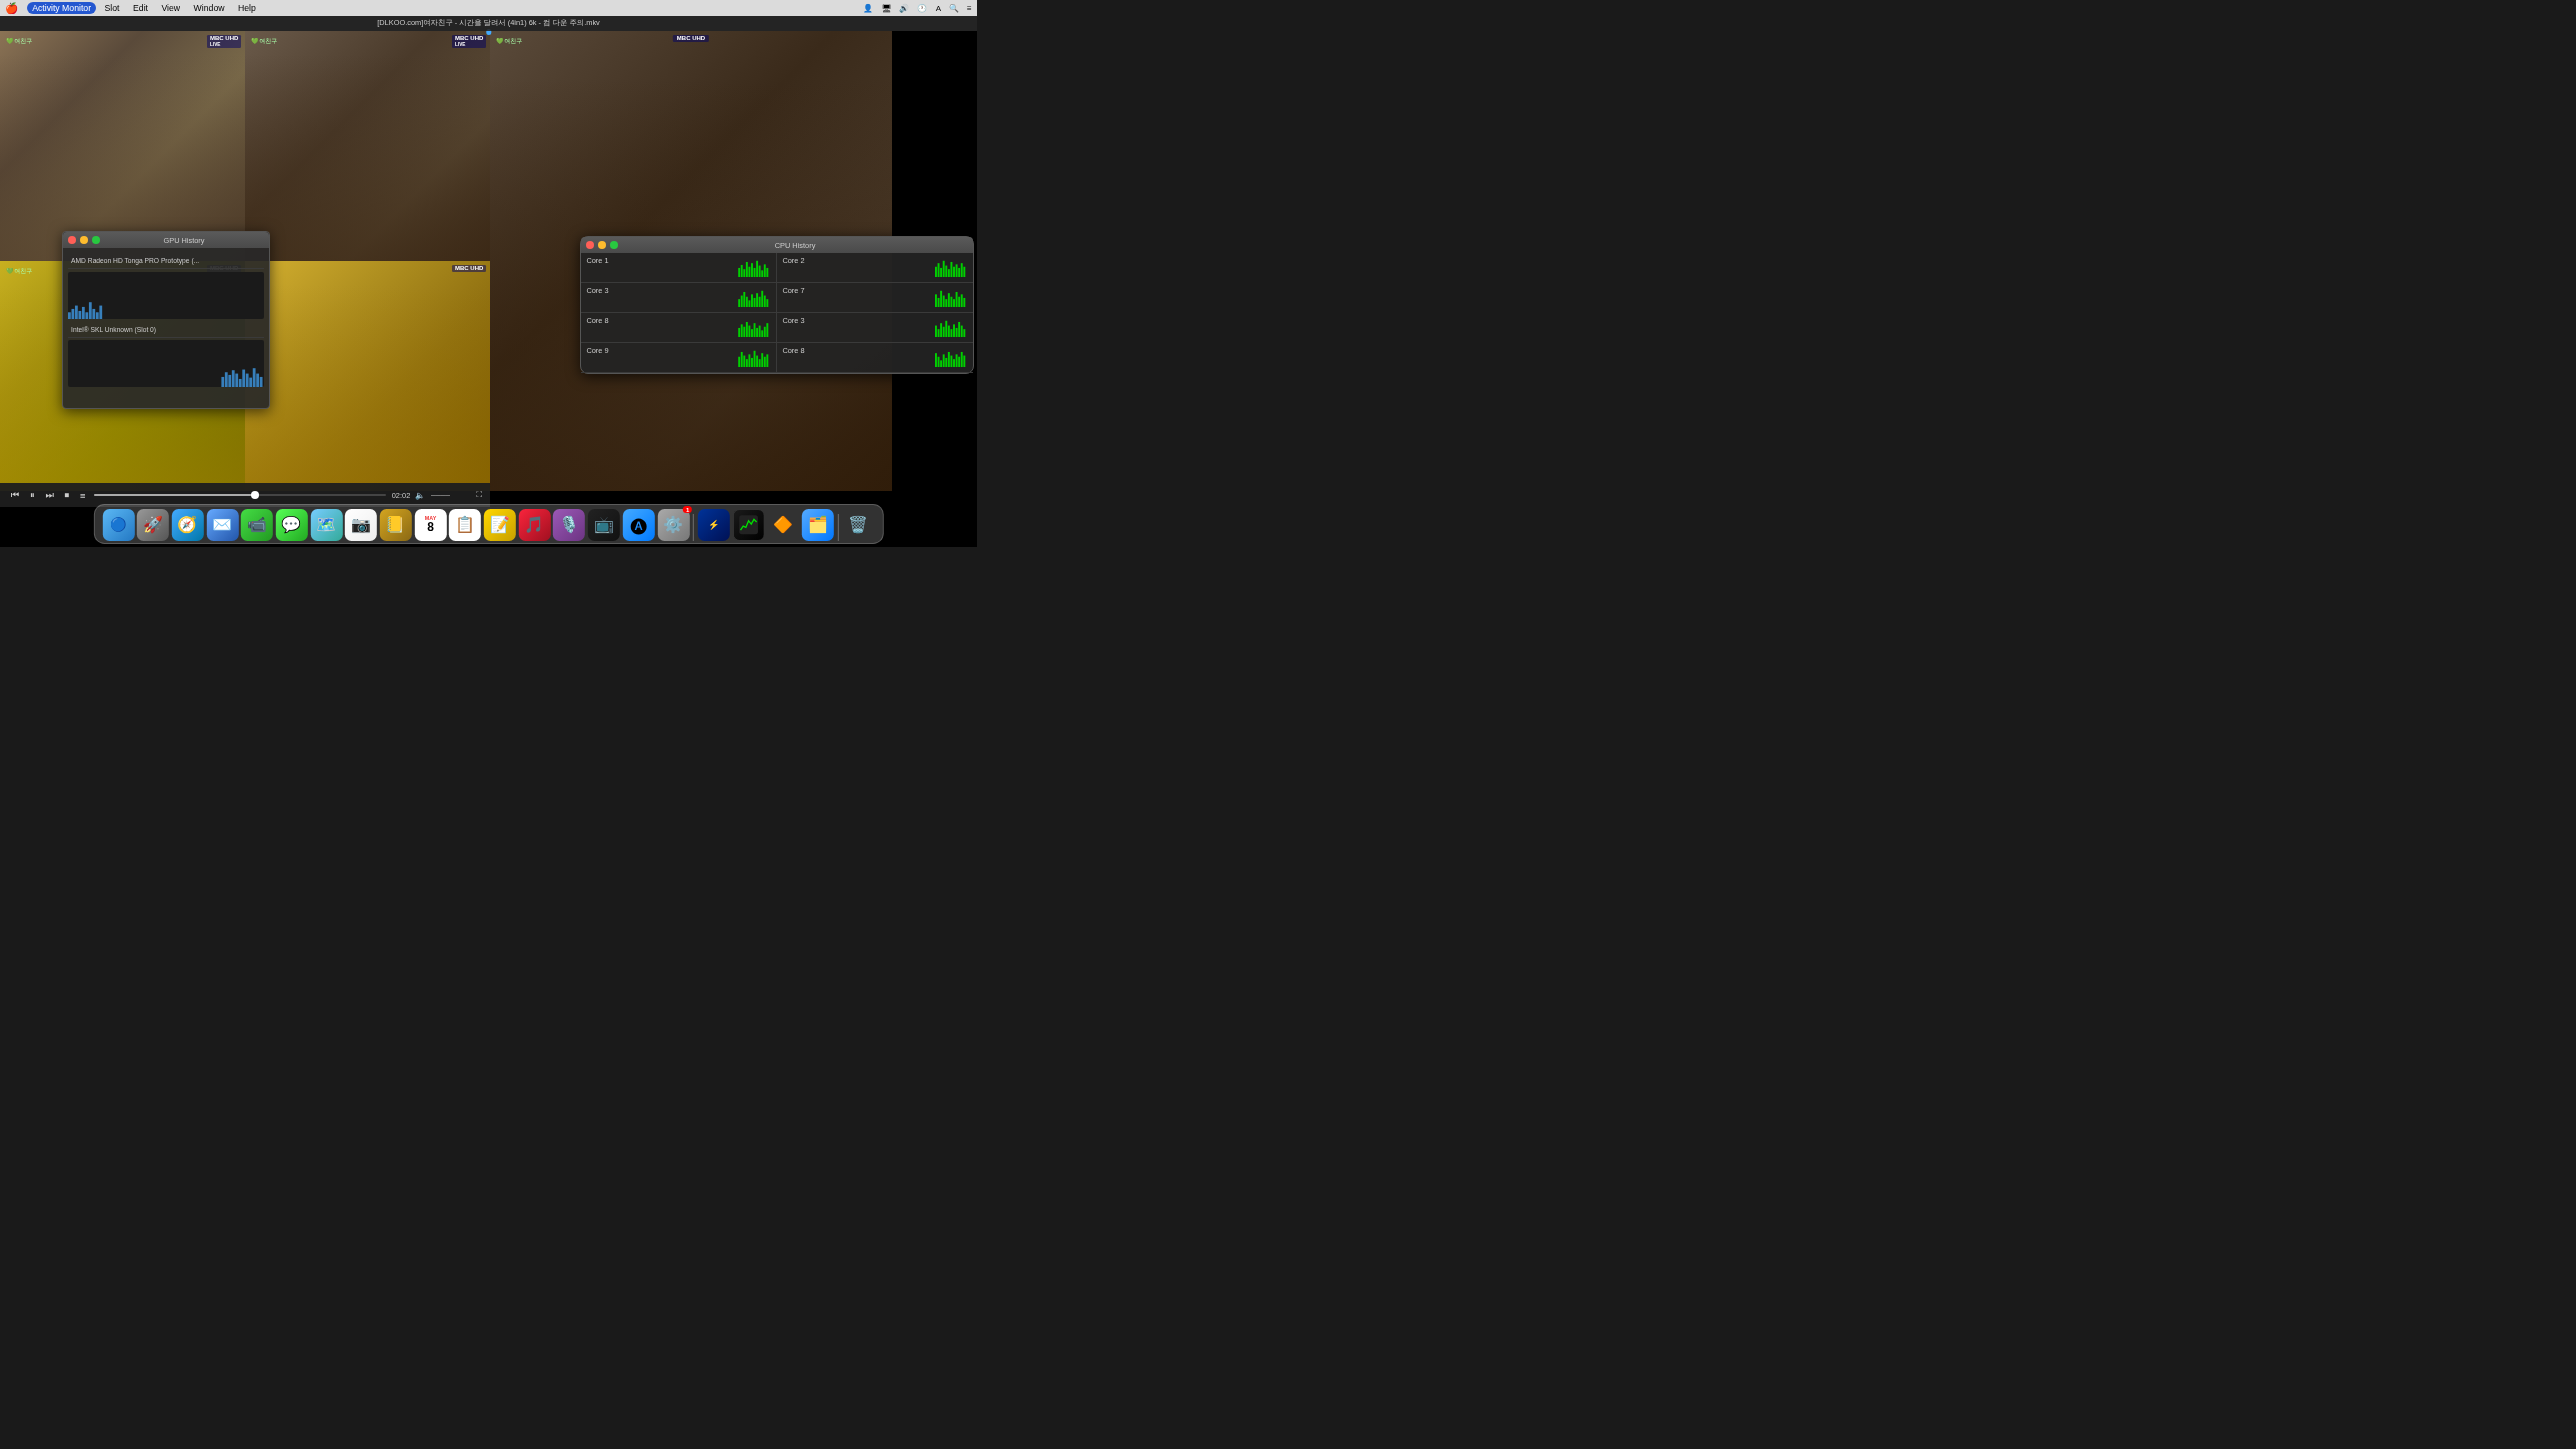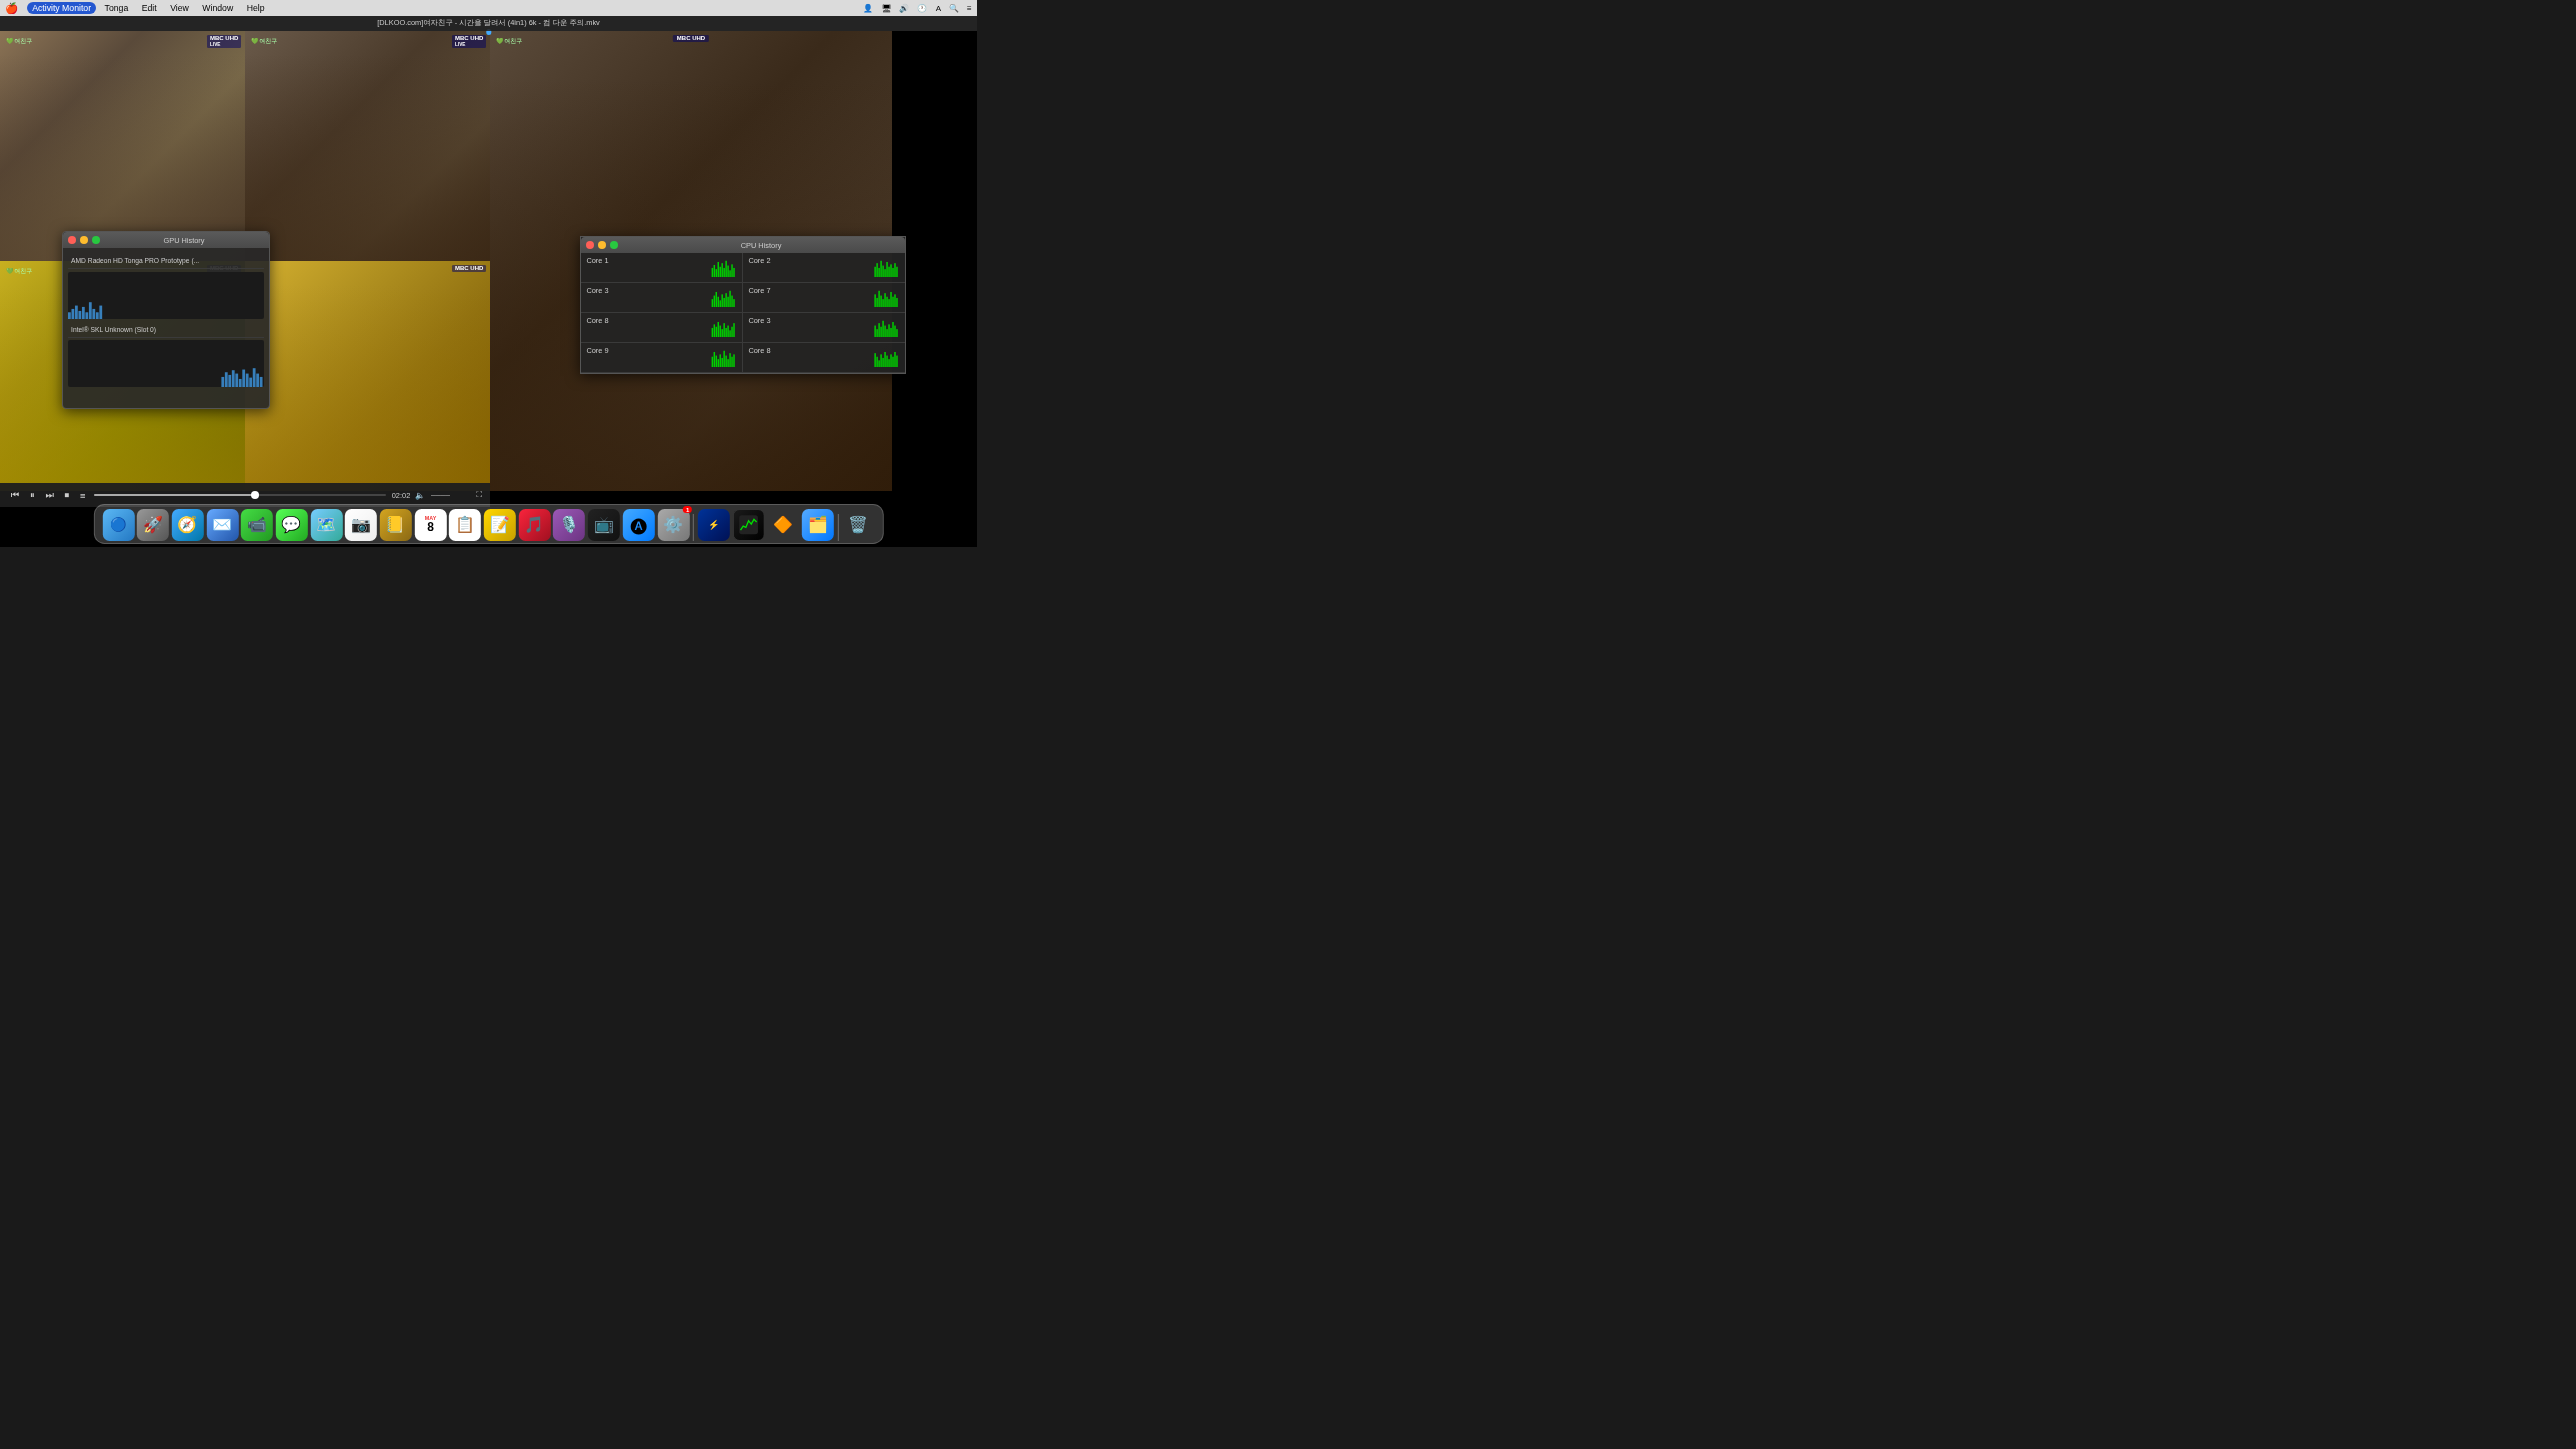--- a/index.html
+++ b/index.html
@@ -216,24 +216,24 @@
       display: flex;
       align-items: center;
       justify-content: space-between;
     }
 
     
     .cpu-window {
       position: absolute;
       top: 220px;
       left: 580px;
-      width: 326px;
+      width: 394px;
       height: 138px;
       background: rgba(35,35,35,0.95);
-      border-radius: 0;
+      border-radius: 8px;
       box-shadow: 0 2.7px 13.4px rgba(0,0,0,0.7);
       z-index: 50;
       border: 0.7px solid #555;
     }
     .cpu-grid {
       display: grid;
       grid-template-columns: 1fr 1fr;
       grid-template-rows: repeat(4, 1fr);
       height: calc(100% - 16px);
     }
@@ -315,21 +315,21 @@
       background: #4af;
       transform: translateX(-50%);
     }
   </style>
 </head>
 <body>
 
 <div class="menubar">
   <span class="menubar-apple">🍎</span>
   <span class="menubar-item active">Activity Monitor</span>
-  <span class="menubar-item">Tonga</span>
+  <span class="menubar-item">Slot</span>
   <span class="menubar-item">Edit</span>
   <span class="menubar-item">View</span>
   <span class="menubar-item">Window</span>
   <span class="menubar-item">Help</span>
   <div class="menubar-right">
     <span>👤</span>
     <span>🖥</span>
     <span>🔊</span>
     <span>🕐</span>
     <span>A</span>

